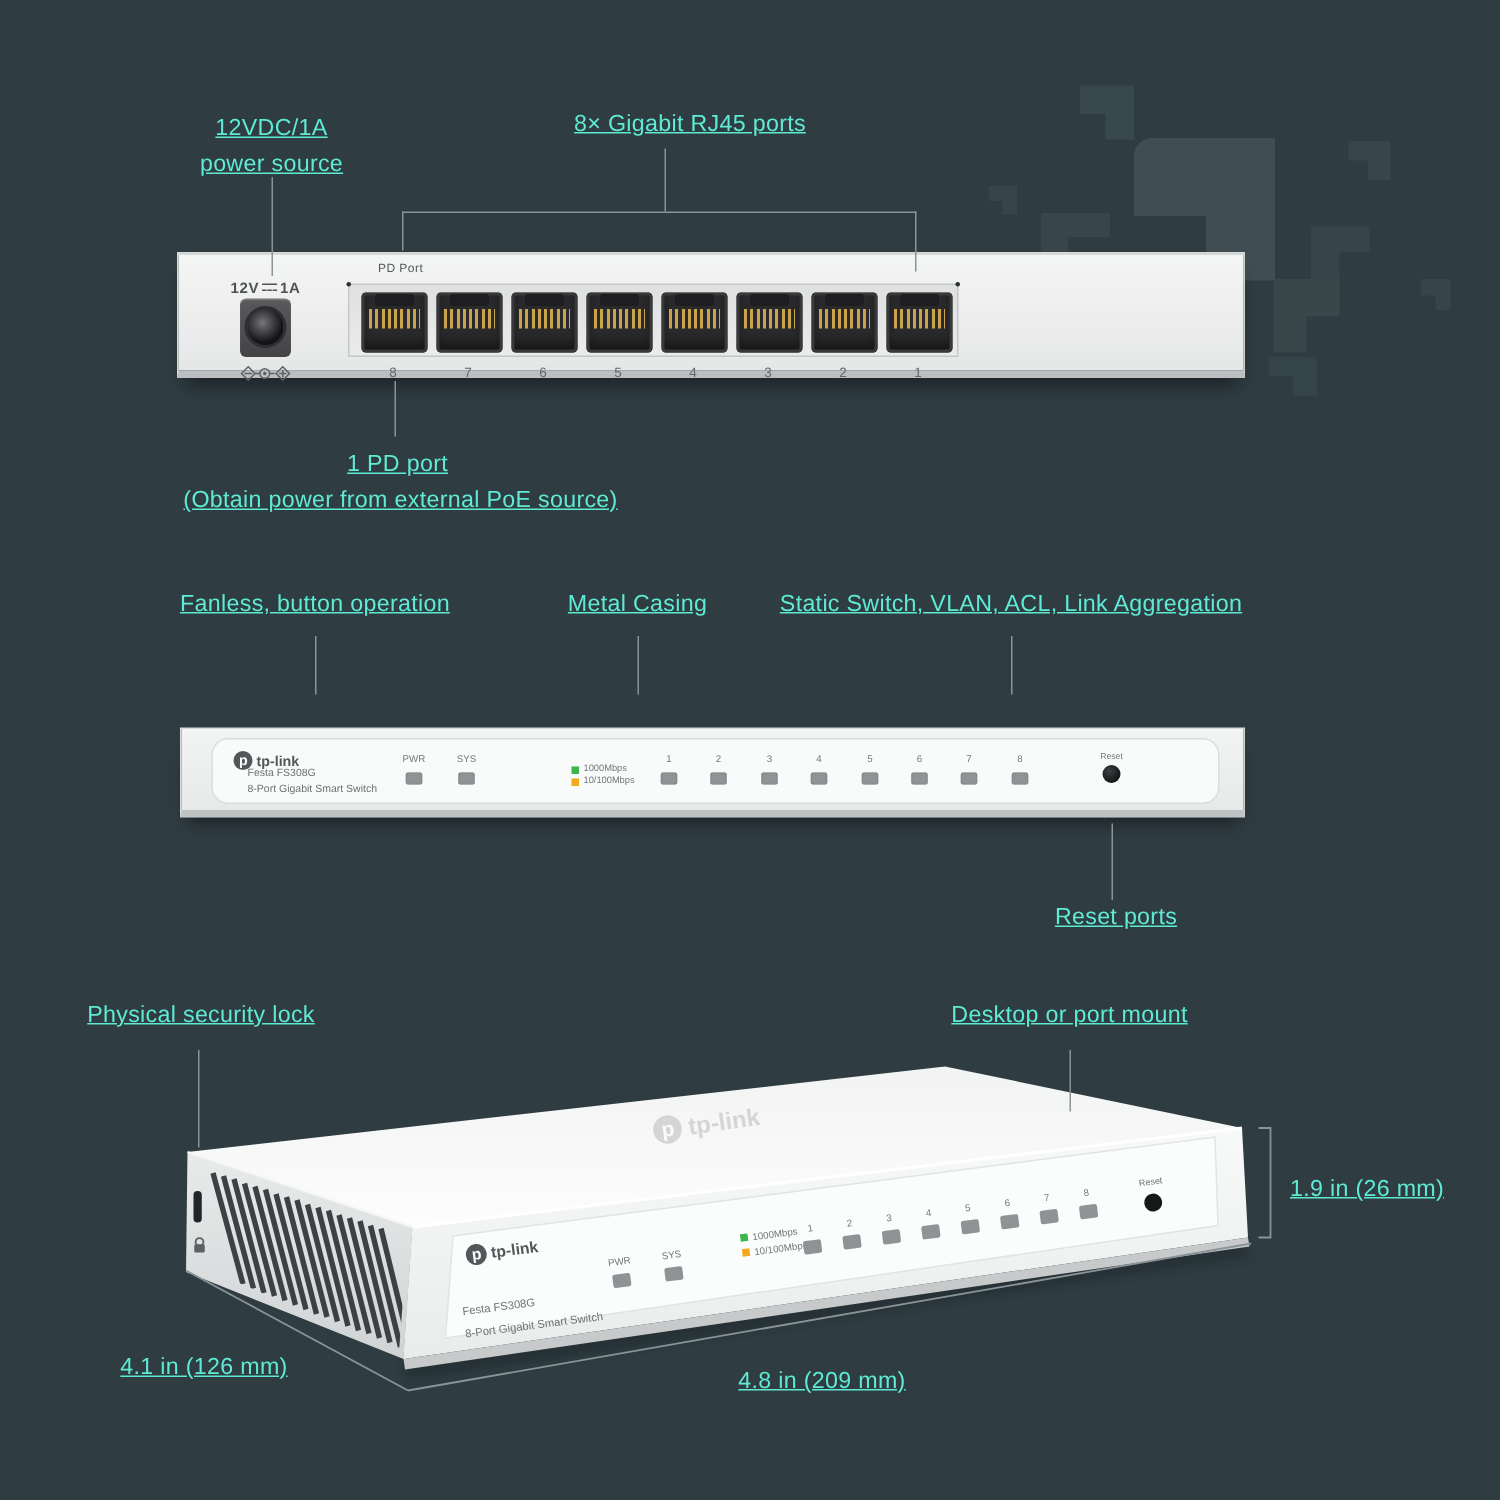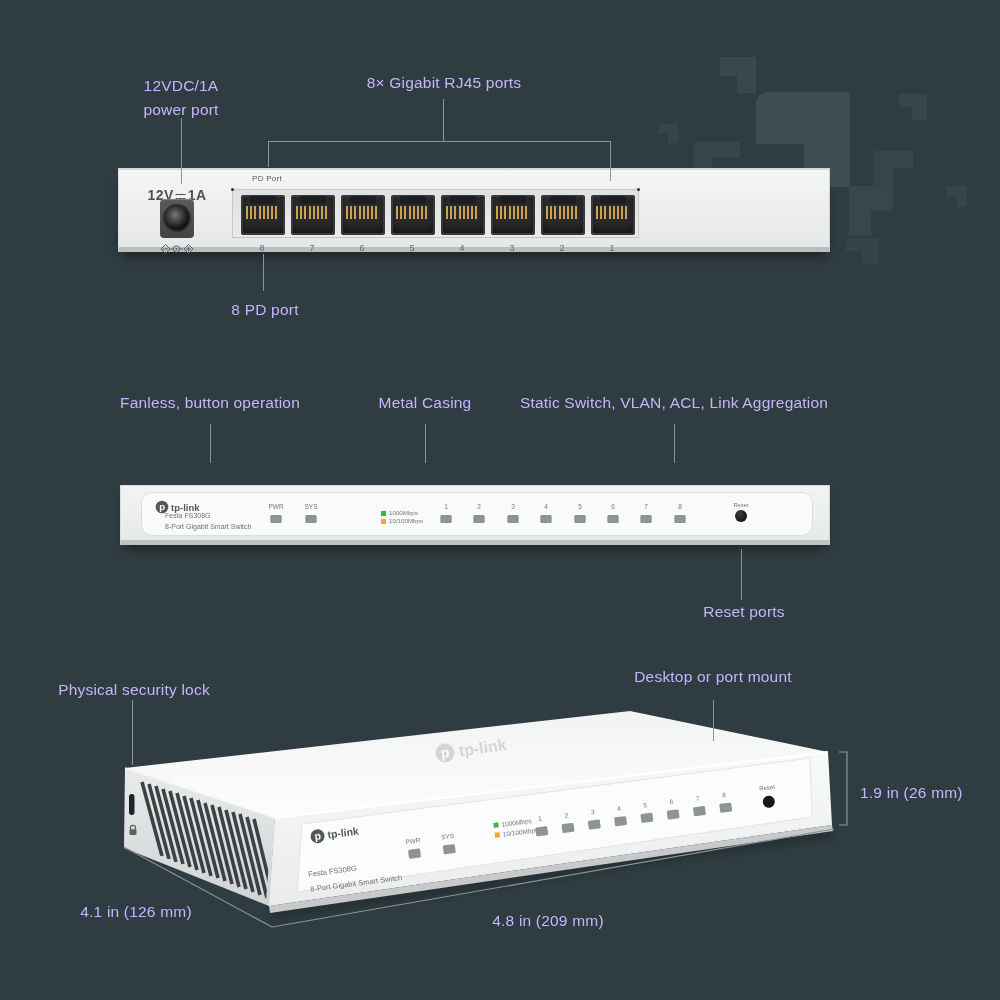--- a/index.html
+++ b/index.html
@@ -1,36 +1,36 @@
 <!DOCTYPE html>
 <html><head>
 <meta charset="utf-8">
 <style>
   html,body{margin:0;padding:0;background:#2f3c41;}
   .canvas{position:relative;width:1000px;height:1000px;background:#2f3c41;overflow:hidden;
           font-family:"Liberation Sans",sans-serif;}
   svg text{font-family:"Liberation Sans",sans-serif;}
 
   
-  .lbl{position:absolute;color:#c4b5fd;font-size:15.5px;letter-spacing:.2px;white-space:nowrap;z-index:3;}
+  .lbl{position:absolute;color:#5eead4;font-size:15.5px;letter-spacing:.2px;white-space:nowrap;z-index:3;text-decoration:underline;}
   .lbl.center{transform:translateX(-50%);text-align:center;}
   .cl{position:absolute;background:#8a9396;width:1px;z-index:3;}
   .cl.h{height:1px;}
 
   
   .decor{position:absolute;left:0;top:0;z-index:0;}
 
   
   .device-back{position:absolute;left:118px;top:168px;width:712px;height:84px;box-sizing:border-box;
     background:linear-gradient(180deg,#f4f5f5 0%,#ededee 55%,#e5e7e7 100%);
     border-top:2px solid #d6d8d8;border-bottom:5px solid #bcbfbf;
     border-left:1px solid #dcdede;border-right:1px solid #cfd1d1;
     box-shadow:0 9px 12px -5px rgba(0,0,0,.45);z-index:1;}
   .jack-label{position:absolute;left:58px;top:17px;transform:translateX(-50%);
-    font-size:14px;font-weight:bold;color:#4e5254;letter-spacing:.4px;white-space:nowrap;}
+    font-size:10px;font-weight:bold;color:#4e5254;letter-spacing:.4px;white-space:nowrap;}
   .dc{display:inline-block;width:10px;height:8px;position:relative;margin:0 2px;}
   .dc::before{content:"";position:absolute;top:2px;left:0;right:0;border-top:1.6px solid #4e5254;}
   .dc::after{content:"";position:absolute;top:6px;left:0;right:0;border-top:1.6px dashed #4e5254;}
   .dc-jack{position:absolute;left:41px;top:29px;width:34px;height:39px;border-radius:4px;
     background:linear-gradient(180deg,#5a5a5c,#434345);box-shadow:inset 0 1px 1px rgba(255,255,255,.25);}
   .jack-hole{width:24px;height:24px;border-radius:50%;margin:5px auto;border:2px solid #2e2e30;
     background:radial-gradient(circle at 42% 38%,#77777a 0%,#4a4a4c 28%,#141416 65%,#0c0c0d 100%);}
   .polarity{position:absolute;left:40px;top:73px;}
   .pd-label{position:absolute;left:133px;top:4px;font-size:8px;color:#55595b;letter-spacing:.3px;}
   .port-recess{position:absolute;left:113px;top:19px;width:407px;height:49px;box-sizing:border-box;
@@ -82,23 +82,23 @@
       <path d="M899,94 h28 v26 h-15 v-13 h-13 z" opacity=".8"></path>
       <path d="M874,151 h39 v17 h-20 v19 h-19 z" opacity=".7"></path>
       <path d="M849,186 h44 v25 h-22 v24 h-22 z" opacity=".85"></path>
       <path d="M947,186 h20 v21 h-10 v-10 h-10 z" opacity=".7"></path>
       <path d="M846,238 h32 v26 h-16 v-13 h-16 z" opacity=".6"></path>
     </g>
   </svg>
 
   <div class="lbl center" style="left:181px;top:74px;line-height:24px;">
     <div>12VDC/1A</div>
-    <div>power port</div>
+    <div>power source</div>
   </div>
-  <div class="lbl center" style="left:444px;top:74px;">8× Gigabit RJ45 ports</div>
+  <div class="lbl center" style="left:460px;top:74px;">8× Gigabit RJ45 ports</div>
 
   <div class="cl" style="left:181px;top:118px;height:66px;"></div>
   <div class="cl" style="left:443px;top:99px;height:42px;"></div>
   <div class="cl h" style="left:268px;top:141px;width:343px;"></div>
   <div class="cl" style="left:268px;top:141px;height:26px;"></div>
   <div class="cl" style="left:610px;top:141px;height:40px;"></div>
 
   <div class="device-back">
     <div class="jack-label">
       <span>12V</span><span class="dc"></span><span>1A</span>
@@ -159,21 +159,22 @@
     <span class="pnum" style="left:193px;">7</span>
     <span class="pnum" style="left:243px;">6</span>
     <span class="pnum" style="left:293px;">5</span>
     <span class="pnum" style="left:343px;">4</span>
     <span class="pnum" style="left:393px;">3</span>
     <span class="pnum" style="left:443px;">2</span>
     <span class="pnum" style="left:493px;">1</span>
   </div>
 
   <div class="cl" style="left:263px;top:254px;height:37px;"></div>
-  <div class="lbl center" style="left:265px;top:301px;">8 PD port</div>
+  <div class="lbl center" style="left:265px;top:301px;">1 PD port</div>
+  <div class="lbl center" style="left:267px;top:325px;">(Obtain power from external PoE source)</div>
 
   <div class="lbl center" style="left:210px;top:394px;">Fanless, button operation</div>
   <div class="lbl center" style="left:425px;top:394px;">Metal Casing</div>
   <div class="lbl center" style="left:674px;top:394px;">Static Switch, VLAN, ACL, Link Aggregation</div>
   <div class="cl" style="left:210px;top:424px;height:39px;"></div>
   <div class="cl" style="left:425px;top:424px;height:39px;"></div>
   <div class="cl" style="left:674px;top:424px;height:39px;"></div>
 
   <div class="device-front">
     <div class="face-plate">
@@ -213,21 +214,21 @@
       <span class="fp-led" style="left:538px;"></span>
 
       <span class="fp-reset-lbl" style="left:599px;">Reset</span>
       <span class="fp-reset-btn" style="left:599px;"></span>
     </div>
   </div>
 
   <div class="cl" style="left:741px;top:549px;height:51px;"></div>
   <div class="lbl center" style="left:744px;top:603px;">Reset ports</div>
 
-  <div class="lbl center" style="left:134px;top:668px;margin-top:13px;">Physical security lock</div>
+  <div class="lbl center" style="left:134px;top:668px;">Physical security lock</div>
   <div class="lbl center" style="left:713px;top:668px;">Desktop or port mount</div>
   <div class="cl" style="left:132px;top:700px;height:65px;"></div>
   <div class="cl" style="left:713px;top:700px;height:41px;"></div>
 
   <svg class="iso" width="950" height="290" viewBox="40 690 950 290">
     <defs>
       <linearGradient id="gTop" x1="0" y1="690" x2="0" y2="820" gradientUnits="userSpaceOnUse">
         <stop offset="0" stop-color="#f0f1f1"></stop>
           <stop offset="1" stop-color="#fdfdfd"></stop>
       </linearGradient>

